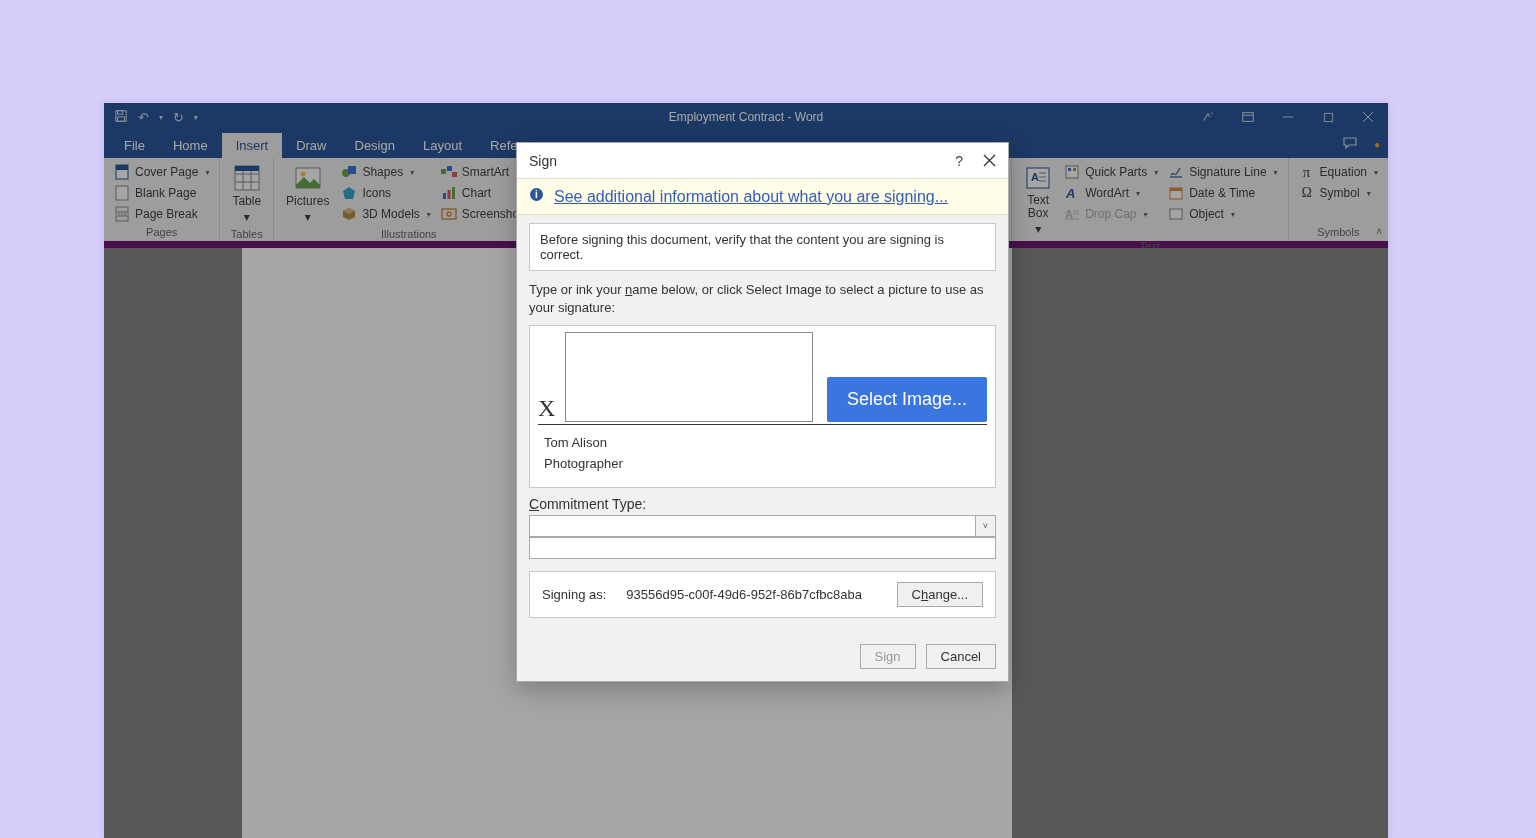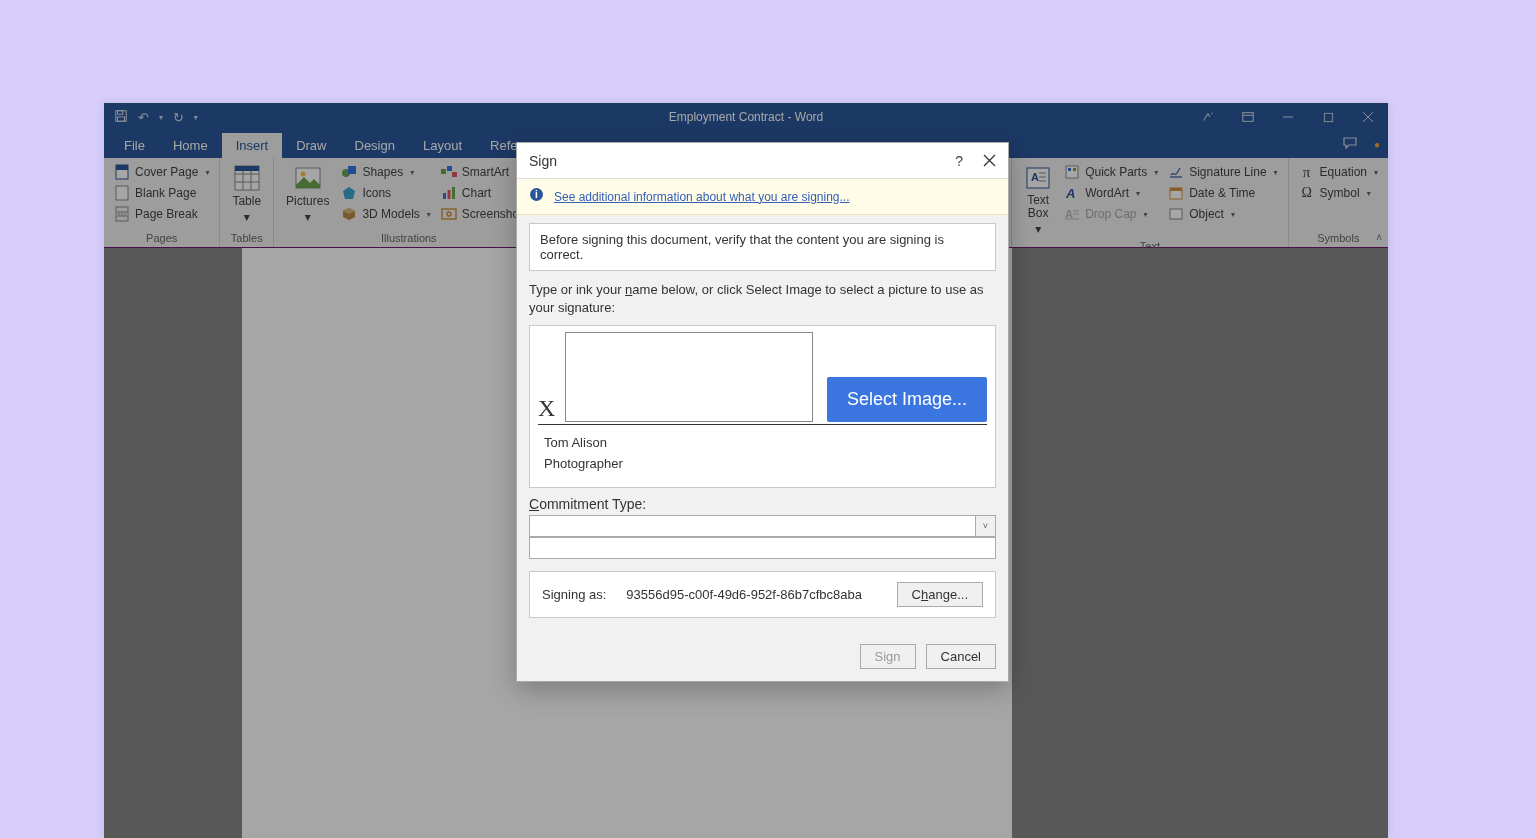--- a/index.html
+++ b/index.html
@@ -16,21 +16,21 @@
 .titlebar-right .tbr-btn { width: 40px; height: 28px; display: flex; align-items: center; justify-content: center; color: #cfd8ea; cursor: pointer; font-size: 12px; }
 
 
 .ribbon-tabs { height: 27px; background: #2b579a; display: flex; align-items: flex-end; padding-left: 6px; position: relative; }
 .ribbon-tab { padding: 5px 14px; color: #fff; font-size: 13px; cursor: pointer; }
 .ribbon-tab.active { background: #f3f2f1; color: #2b579a; }
 .ribbon-tabs-right { position: absolute; right: 8px; top: 0; height: 27px; display: flex; align-items: center; gap: 16px; }
 .ribbon-tabs-right .rt-icon { color: #cfd8ea; font-size: 14px; }
 
 
-.ribbon-body { height: 90px; background: #f3f2f1; border-bottom: 1px solid #701a75; display: flex; }
+.ribbon-body { height: 90px; background: #f3f2f1; border-bottom: 7px solid #701a75; display: flex; }
 .ribbon-group { border-right: 1px solid #d4d4d4; display: flex; flex-direction: column; padding: 4px 6px 0 6px; }
 .ribbon-group-content { flex: 1; display: flex; align-items: flex-start; gap: 2px; }
 .ribbon-group-label { text-align: center; font-size: 11px; color: #666; padding: 2px 0 3px 0; }
 .rb-item { display: flex; align-items: center; gap: 5px; padding: 2px 4px; font-size: 12px; color: #444; cursor: pointer; white-space: nowrap; }
 .rb-item .caret { font-size: 8px; color: #666; margin-left: 2px; }
 .rb-stack { display: flex; flex-direction: column; gap: 1px; }
 .rb-big { display: flex; flex-direction: column; align-items: center; padding: 2px 6px; font-size: 12px; color: #444; cursor: pointer; gap: 2px; }
 .rb-big-icon { width: 28px; height: 28px; display: flex; align-items: center; justify-content: center; }
 .ico { display: inline-flex; width: 16px; height: 16px; align-items: center; justify-content: center; }
 
@@ -47,21 +47,21 @@
 
 .dialog-wrap { position: absolute; left: 516px; top: 142px; width: 493px; background: #f1f1f1; border: 1px solid #aaa; box-shadow: 0 8px 24px rgba(0,0,0,.25); }
 .dialog-titlebar { height: 36px; display: flex; align-items: center; justify-content: space-between; padding: 0 12px; border-bottom: 1px solid #ddd; background: #fff; }
 .dialog-title { font-size: 14px; color: #333; }
 .dialog-title-right { display: flex; gap: 20px; align-items: center; }
 .dialog-help, .dialog-close { cursor: pointer; color: #444; font-size: 14px; }
 .dialog-close svg { display: block; }
 
 .info-banner { background: #fffde7; border-bottom: 1px solid #e6e2b8; padding: 8px 12px; display: flex; align-items: center; gap: 10px; }
 .info-banner .info-ico { color: #2b579a; font-weight: bold; }
-.info-banner a { color: #345dbb; font-size: 12px; text-decoration: underline; cursor: pointer; }
+.info-banner a { color: #345dbb; font-size: 16px; text-decoration: underline; cursor: pointer; }
 
 .dialog-body { padding: 8px 12px 12px 12px; font-size: 13px; color: #333; }
 .panel { border: 1px solid #c8c8c8; background: #fff; padding: 8px 10px; margin-bottom: 10px; }
 .hint { font-size: 13px; color: #333; margin-bottom: 8px; line-height: 1.4; }
 
 .sig-area { border: 1px solid #c8c8c8; background: #fff; padding: 6px 8px 8px 8px; margin-bottom: 0; }
 .sig-top { display: flex; align-items: flex-end; gap: 10px; border-bottom: 1px solid #333; padding-bottom: 2px; }
 .sig-x { font-size: 24px; font-family: 'Times New Roman', serif; }
 .sig-canvas { width: 248px; height: 90px; border: 1px solid #888; background: #fff; }
 .select-image-btn { margin-left: auto; background: #3a75e0; color: #fff; border: none; padding: 12px 20px; font-size: 18px; cursor: pointer; border-radius: 2px; }

